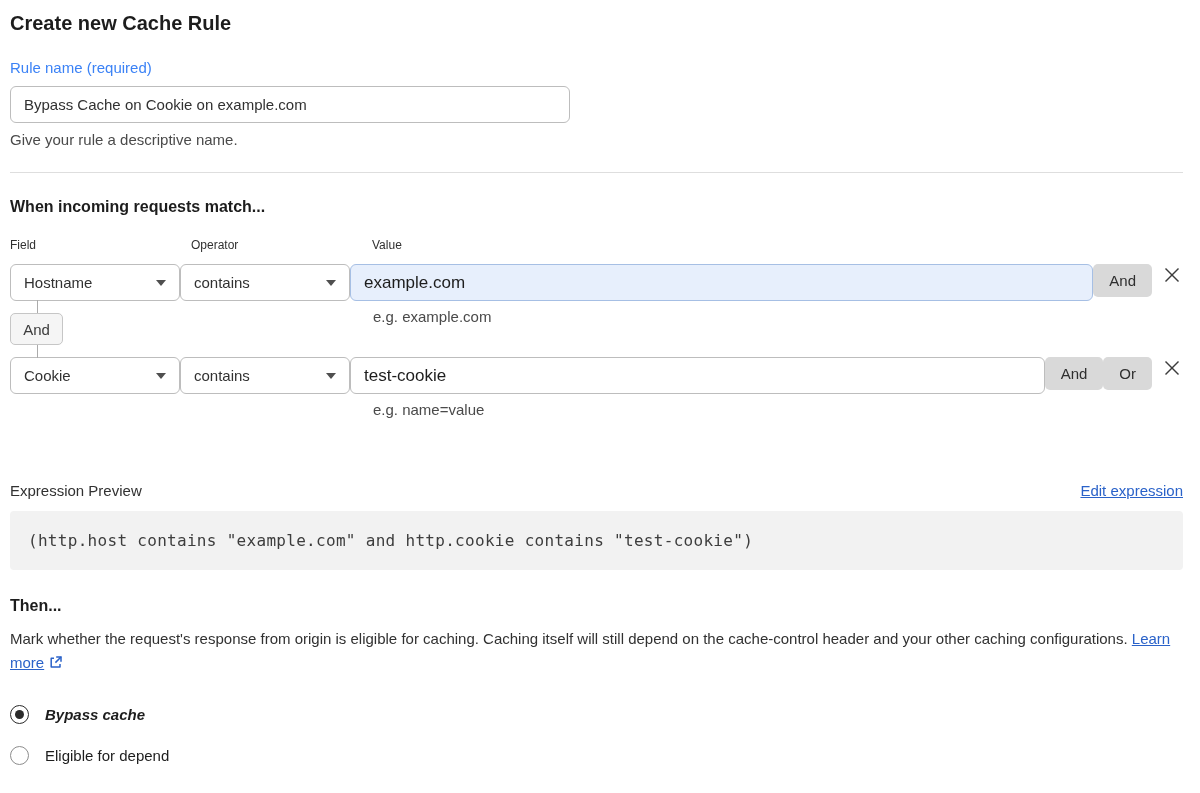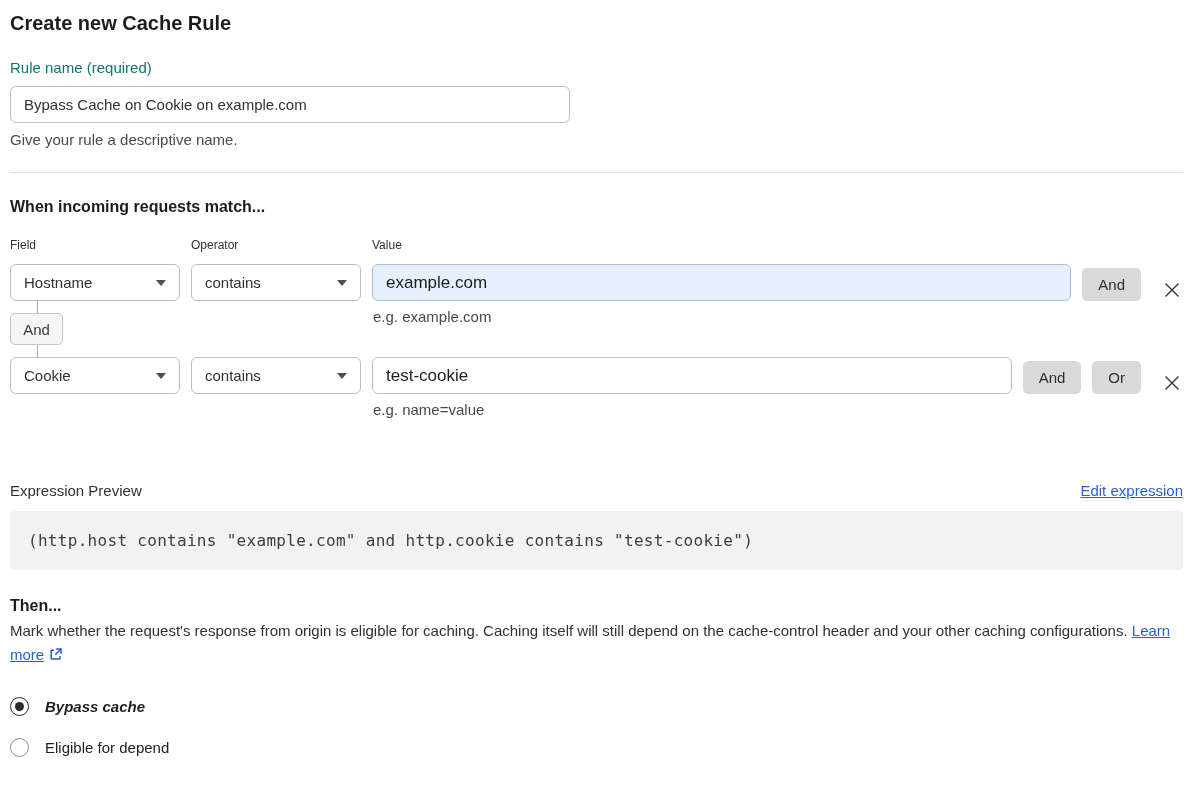--- a/index.html
+++ b/index.html
@@ -9,41 +9,41 @@
     color: #313131;
     overflow: hidden;
   }
   .page { padding: 12px 17px 0 10px; width: 1200px; }
 
   
   .page-title {
     font-size: 20px; font-weight: 700; color: #1d1d1d;
     line-height: 23px; margin-bottom: 25px;
   }
-  .field-label { font-size: 15px; line-height: 16px; color: #0f766e; margin-bottom: 10px; display: block; }
+  .field-label { font-size: 15px; line-height: 16px; color: #3b82f6; margin-bottom: 10px; display: block; }
   .text-input {
     width: 560px; height: 37px;
     border: 1px solid #bdbdbd; border-radius: 6px;
     padding: 0 13px; font-size: 15px; color: #313131;
     font-family: "Liberation Sans", sans-serif;
     background: #ffffff; outline: none; display: block;
   }
   .help-text { font-size: 15px; color: #4a4a4a; margin-top: 8px; line-height: 17px; }
 
   .divider { border: none; border-top: 1px solid #dedede; margin: 24px 0 0 0; }
 
   
   .section-heading { font-size: 16px; font-weight: 700; color: #1d1d1d; line-height: 19px; }
   .match-heading { margin-top: 24px; }
 
   .col-labels { display: flex; font-size: 12px; color: #313131; margin-top: 22px; margin-bottom: 12px; }
   .col-labels .col-a { width: 181px; }
   .col-labels .col-b { width: 181px; }
 
-  .cond-row { display: flex; align-items: flex-end; gap: 11px; }
+  .cond-row { display: flex; align-items: flex-start; }
   .select {
     width: 170px; height: 37px; flex: 0 0 170px;
     border: 1px solid #bdbdbd; border-radius: 6px; background: #fff;
     display: flex; align-items: center; justify-content: space-between;
     padding: 0 13px; font-size: 15px; color: #313131; cursor: pointer;
   }
   .caret {
     width: 0; height: 0; border-left: 5px solid transparent;
     border-right: 5px solid transparent; border-top: 6px solid #4f4f4f;
     flex: 0 0 auto; margin-left: 8px;
@@ -96,21 +96,21 @@
   }
   .code-block code {
     font-family: "DejaVu Sans Mono", monospace;
     font-size: 16px; color: #3d3d3d; letter-spacing: 0.3px; white-space: pre;
   }
 
   
   .then-heading { margin-top: 26px; }
   .elig-heading-row { margin-top: 27px; display: flex; align-items: baseline; gap: 7px; }
   .required-tag { font-size: 15px; font-weight: 400; color: #595959; }
-  .elig-desc { margin-top: 4px; font-size: 15px; line-height: 24px; color: #313131; max-width: 1173px; }
+  .elig-desc { margin-top: 12px; font-size: 15px; line-height: 24px; color: #313131; max-width: 1173px; }
   .learn-link { color: #2a62c9; text-decoration: underline; cursor: pointer; }
   .ext-icon { vertical-align: -2px; margin-left: 4px; }
 
   .radio-row { display: flex; align-items: center; margin-top: 22px; cursor: pointer; }
   .radio-row.first { margin-top: 30px; font-style: italic; }
   .radio-outer {
     width: 19px; height: 19px; border-radius: 50%;
     border: 1.5px solid #8d8d8d; background: #fff; flex: 0 0 auto;
     display: flex; align-items: center; justify-content: center;
   }

